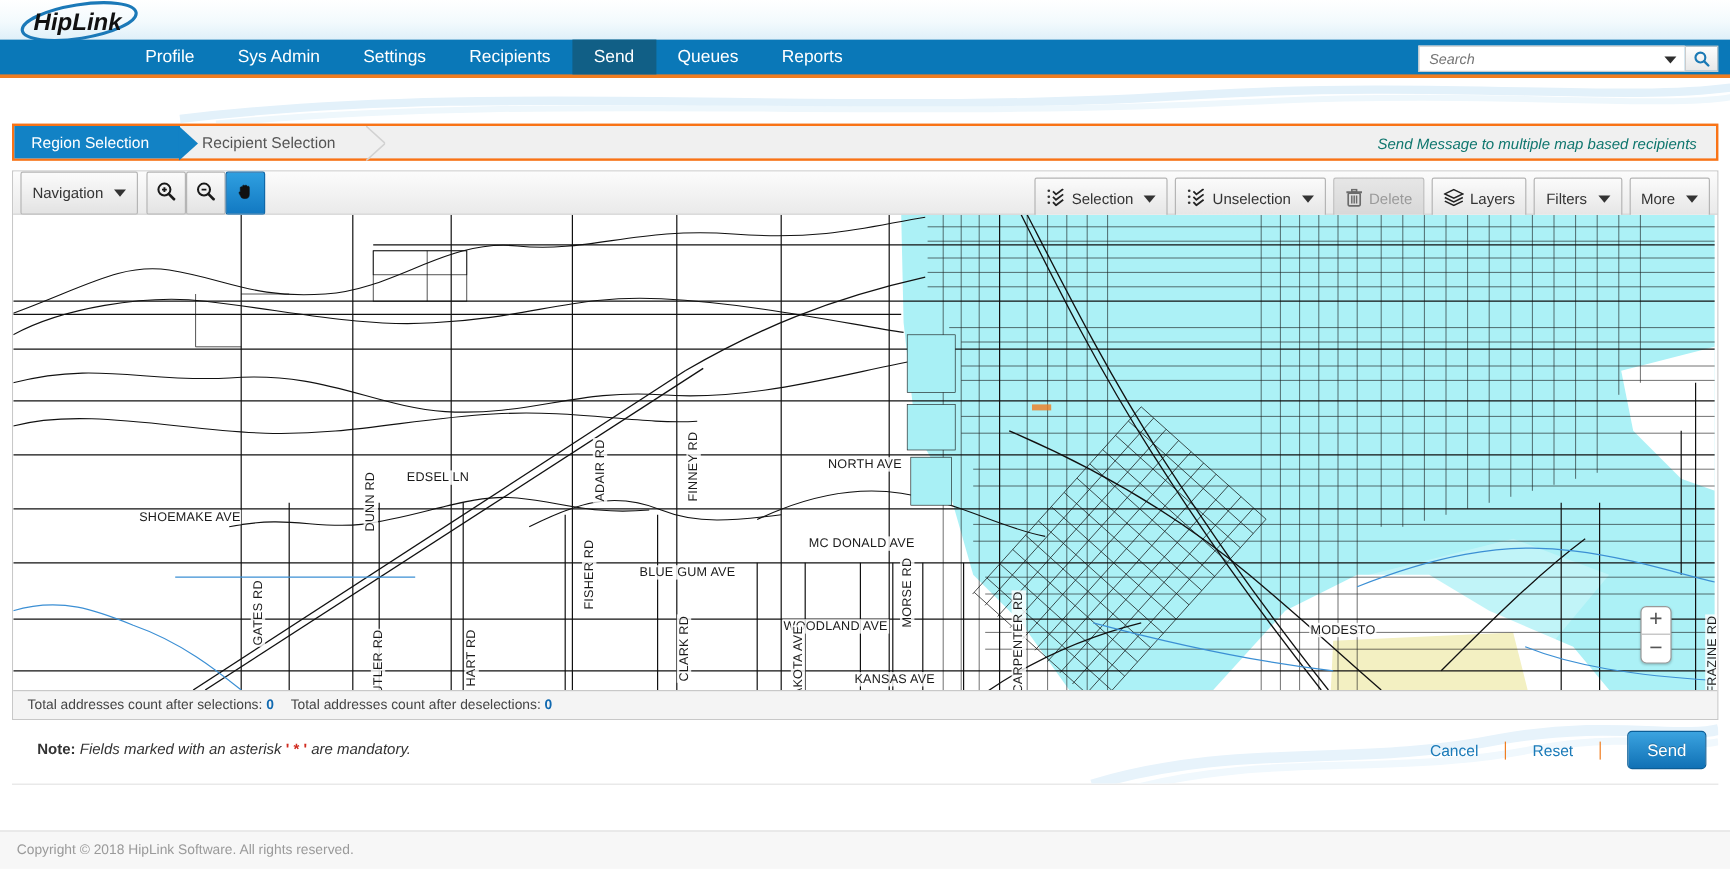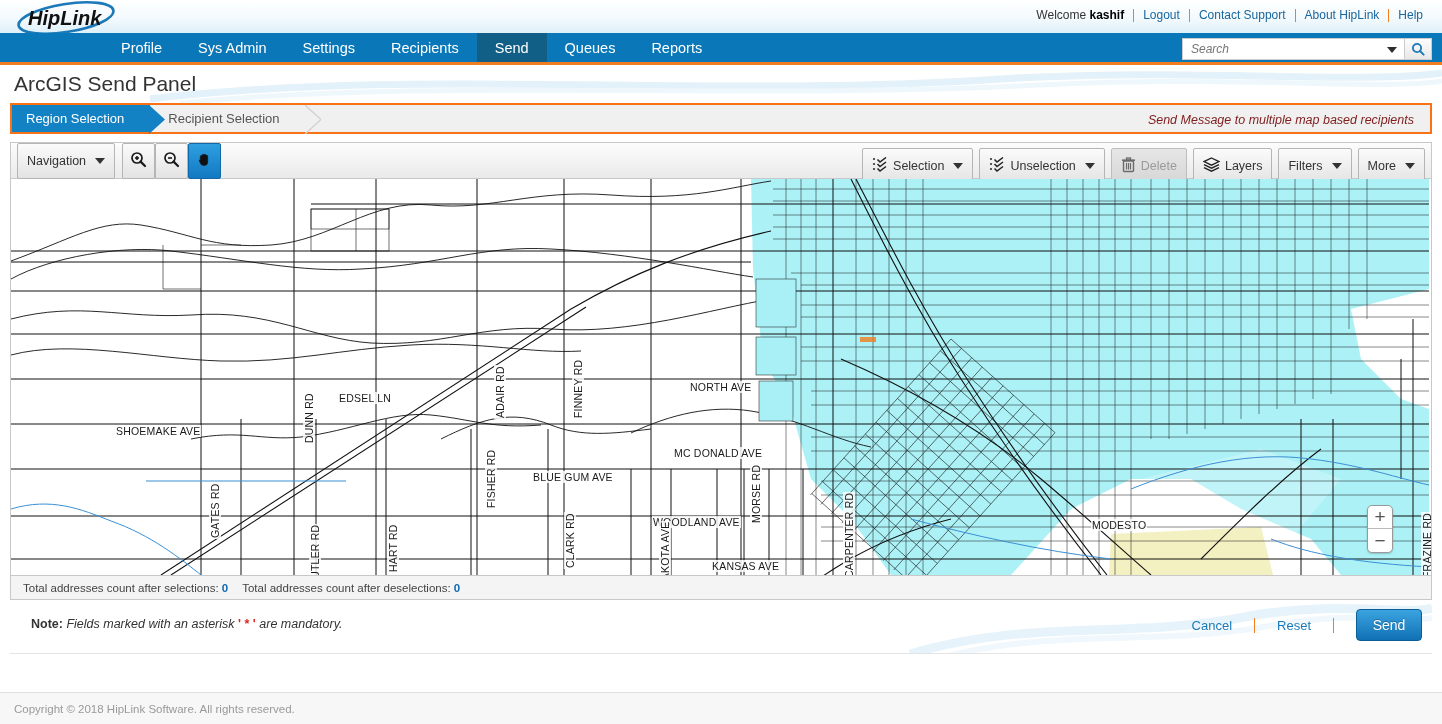--- a/index.html
+++ b/index.html
@@ -136,21 +136,21 @@
     z-index: 2;
   }
   .step.active {
     background: #1282c5;
     color: #fff;
     padding-left: 14px;
   }
   .step-caption {
     position: absolute; right: 16px; top: 0;
     height: 29px; display: flex; align-items: center;
-    font-size: 12.5px; font-style: italic; color: #7f1d1d;
+    font-size: 12.5px; font-style: italic; color: #0f766e;
   }
 
   
   .map-panel {
     margin: 8px 10px 0 10px;
     border: 1px solid #c8c8c8;
     background: #fff;
     position: relative;
   }
   .toolbar {
@@ -295,34 +295,20 @@
 </style>
 </head>
 <body>
 
 <div class="header">
   <div class="logo">
     <svg width="105" height="42" viewBox="0 0 105 42">
       <ellipse cx="52" cy="20" rx="48" ry="14" fill="none" stroke="#1b79b8" stroke-width="2.6" transform="rotate(-9 52 20)"></ellipse>
       <text x="14" y="27" font-family="Liberation Sans, sans-serif" font-size="20" font-weight="bold" font-style="italic" fill="#111">HipLink</text>
     </svg>
-  </div>
-  <div class="header-links">
-    <span class="welcome">
-      <span>Welcome</span>
-      <b>kashif</b>
-    </span>
-    <span class="hdiv"></span>
-    <a href="#">Logout</a>
-    <span class="hdiv"></span>
-    <a href="#">Contact Support</a>
-    <span class="hdiv"></span>
-    <a href="#">About HipLink</a>
-    <span class="hdiv"></span>
-    <a href="#">Help</a>
   </div>
 </div>
 
 <div class="navbar">
   <div class="nav-spacer"></div>
   <div class="nav-item">Profile</div>
   <div class="nav-item">Sys Admin</div>
   <div class="nav-item">Settings</div>
   <div class="nav-item">Recipients</div>
   <div class="nav-item active">Send</div>
@@ -343,21 +329,20 @@
       </span>
     </div>
   </div>
 </div>
 
 <div class="page-title-bar">
   <svg class="title-swoosh" viewBox="0 0 1442 38" preserveAspectRatio="none">
     <path d="M150,34 C420,2 700,34 1000,14 C1200,2 1350,20 1442,8" fill="none" stroke="#e3f1fa" stroke-width="7"></path>
     <path d="M180,38 C450,12 740,36 1040,20 C1240,10 1380,26 1442,16" fill="none" stroke="#eef7fc" stroke-width="5"></path>
   </svg>
-  <div class="page-title">ArcGIS Send Panel</div>
 </div>
 
 <div class="steps-bar">
   <div class="step active">
     <span>Region Selection</span>
     <svg class="chev" viewBox="0 0 16 29">
       <path d="M0,0 L16,14.5 L0,29 Z" fill="#1282c5"></path>
     </svg>
   </div>
   <div class="step">

